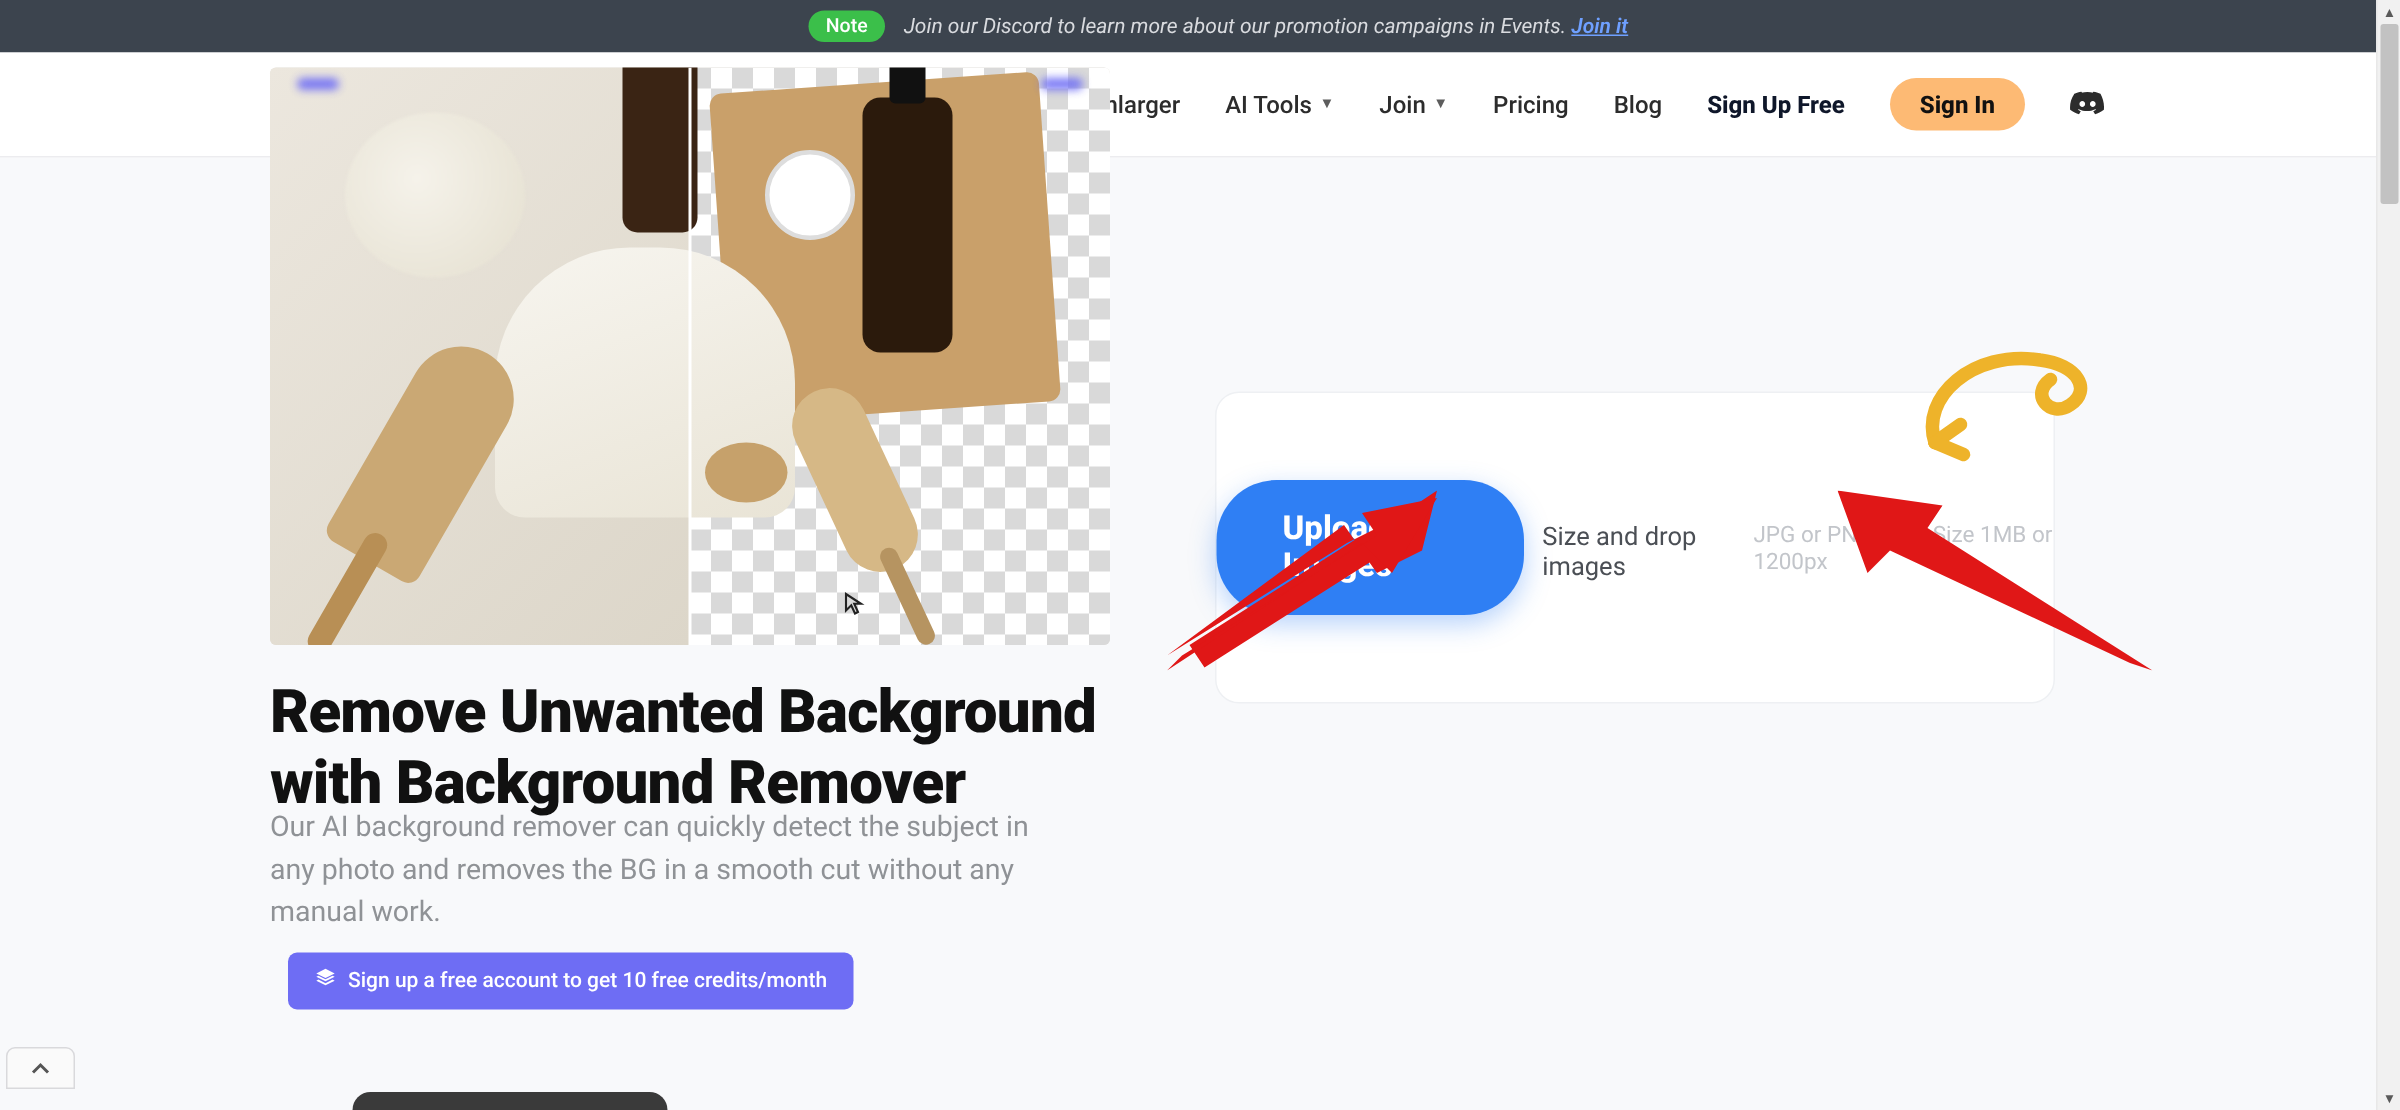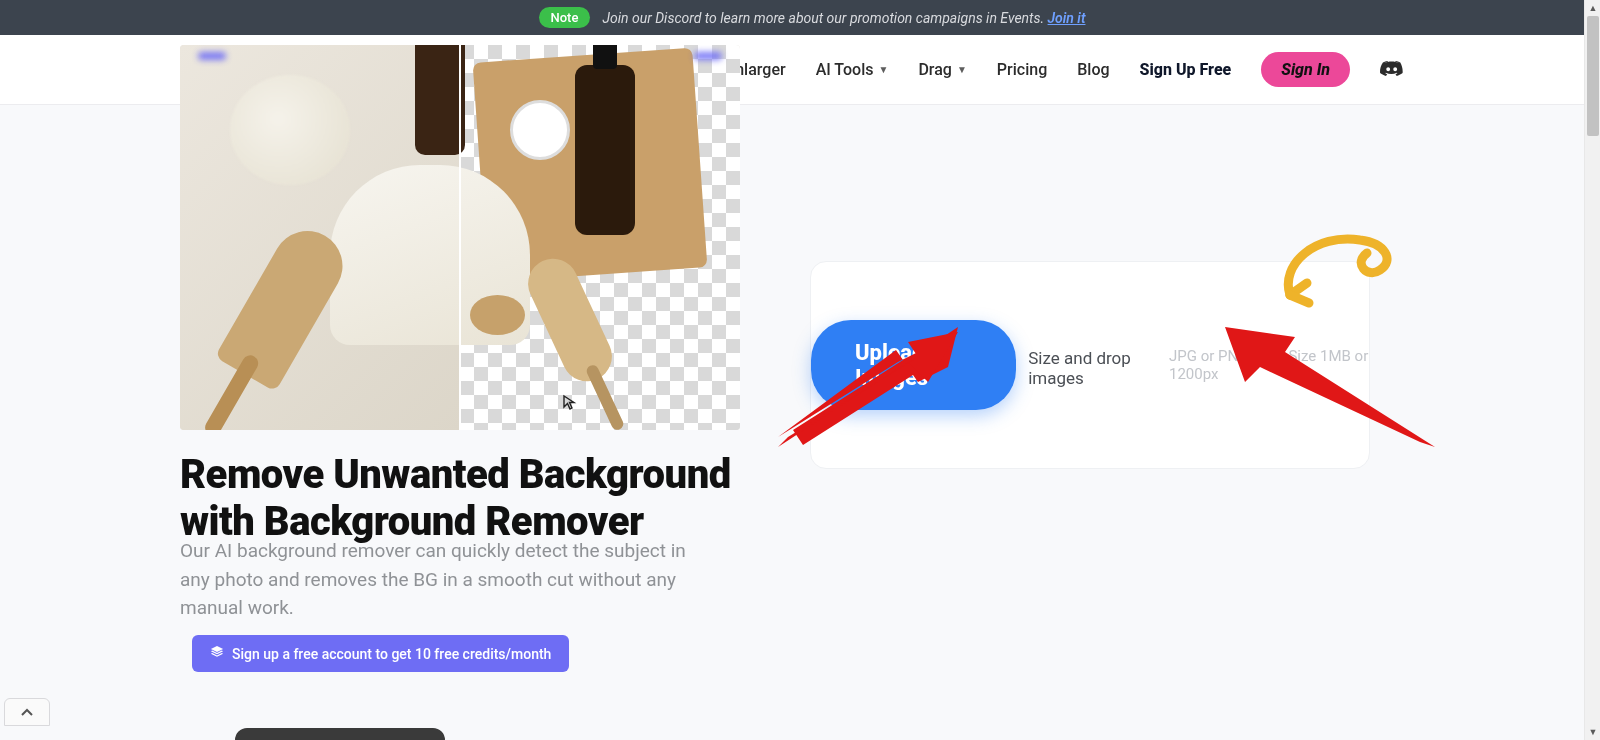--- a/index.html
+++ b/index.html
@@ -14,21 +14,21 @@
 .note-pill { background: #3bbf4a; color: #fff; font-size: 13px; padding: 3px 12px; border-radius: 14px; font-weight: 500; }
 .announce .text { color: #d9dbdf; font-style: italic; }
 .announce a { color: #6fa0ff; text-decoration: underline; font-weight: 600; }
 
 .header { position: absolute; left: 0; top: 35px; width: 1584px; height: 70px; background: #ffffff; border-bottom: 1px solid #ececef; display: flex; align-items: center; }
 .brand { position: absolute; left: 180px; font-size: 24px; font-weight: 800; color: #111; letter-spacing: -0.3px; }
 .nav { position: absolute; right: 180px; display: flex; align-items: center; gap: 30px; }
 .nav .item { color: #2c2c2c; font-size: 16px; font-weight: 500; cursor: pointer; display: flex; align-items: center; gap: 5px; }
 .nav .chev { font-size: 10px; color: #5d5d5d; }
 .nav .signupfree { font-weight: 800; color: #0f172a; }
-.nav .signin { background: #ec4899; padding: 8px 20px; border-radius: 20px; font-weight: 800; color: #111; font-style: italic; }
+.nav .signin { background: #fdba74; padding: 8px 20px; border-radius: 20px; font-weight: 800; color: #111; }
 .nav .discord { font-size: 22px; color: #2c2c2c; }
 
 .content { position: absolute; left: 0; top: 105px; width: 1584px; height: 635px; }
 
 .hero-img { position: absolute; left: 180px; top: -60px; width: 560px; height: 385px; background: #e6e2db; border-radius: 4px; overflow: hidden; }
 .hero-img .left { position: absolute; left: 0; top: 0; width: 280px; height: 100%; background: linear-gradient(135deg,#ece7de 0%,#dcd6c9 100%); }
 .hero-img .right { position: absolute; left: 280px; top: 0; width: 280px; height: 100%;
   background: repeating-conic-gradient(#ffffff 0% 25%, #d9d9d9 0% 50%);
   background-size: 28px 28px; }
 .hero-img .divider { position: absolute; left: 279px; top: 0; width: 2px; height: 100%; background: #ffffff; }
@@ -85,21 +85,21 @@
 
 <div class="header">
   <div class="brand">AI. Image Enlarger</div>
   <div class="nav">
     <div class="item">Image Enlarger</div>
     <div class="item">
       <span>AI Tools</span>
       <span class="chev">▼</span>
     </div>
     <div class="item">
-      <span>Drag</span>
+      <span>Join</span>
       <span class="chev">▼</span>
     </div>
     <div class="item">Pricing</div>
     <div class="item">Blog</div>
     <div class="item signupfree">Sign Up Free</div>
     <div class="item signin">Sign In</div>
     <div class="item discord">
       <svg width="24" height="18" viewBox="0 0 24 18">
           <path fill="#2c2c2c" d="M20.3 1.5A19 19 0 0 0 15.6 0l-.4.8a15 15 0 0 1 4.4 1.5c-2.7-1.3-5.4-1.9-8-1.9s-5.3.6-8 1.9A15 15 0 0 1 8 .8L7.6 0A19 19 0 0 0 2.9 1.5C.5 5.1-.2 8.6.1 12.1c2 1.5 4 2.4 5.9 3l1.2-1.9c-.7-.3-1.3-.6-1.9-1l.5-.4c3.6 1.7 7.5 1.7 11.1 0l.5.4c-.6.4-1.2.7-1.9 1l1.2 1.9c1.9-.6 3.9-1.5 5.9-3 .4-4.1-.7-7.6-2.3-10.6ZM8.2 10.3c-1 0-1.9-.9-1.9-2s.8-2 1.9-2 1.9.9 1.9 2-.9 2-1.9 2Zm7 0c-1 0-1.9-.9-1.9-2s.8-2 1.9-2 1.9.9 1.9 2-.9 2-1.9 2Z"></path>
         </svg>

